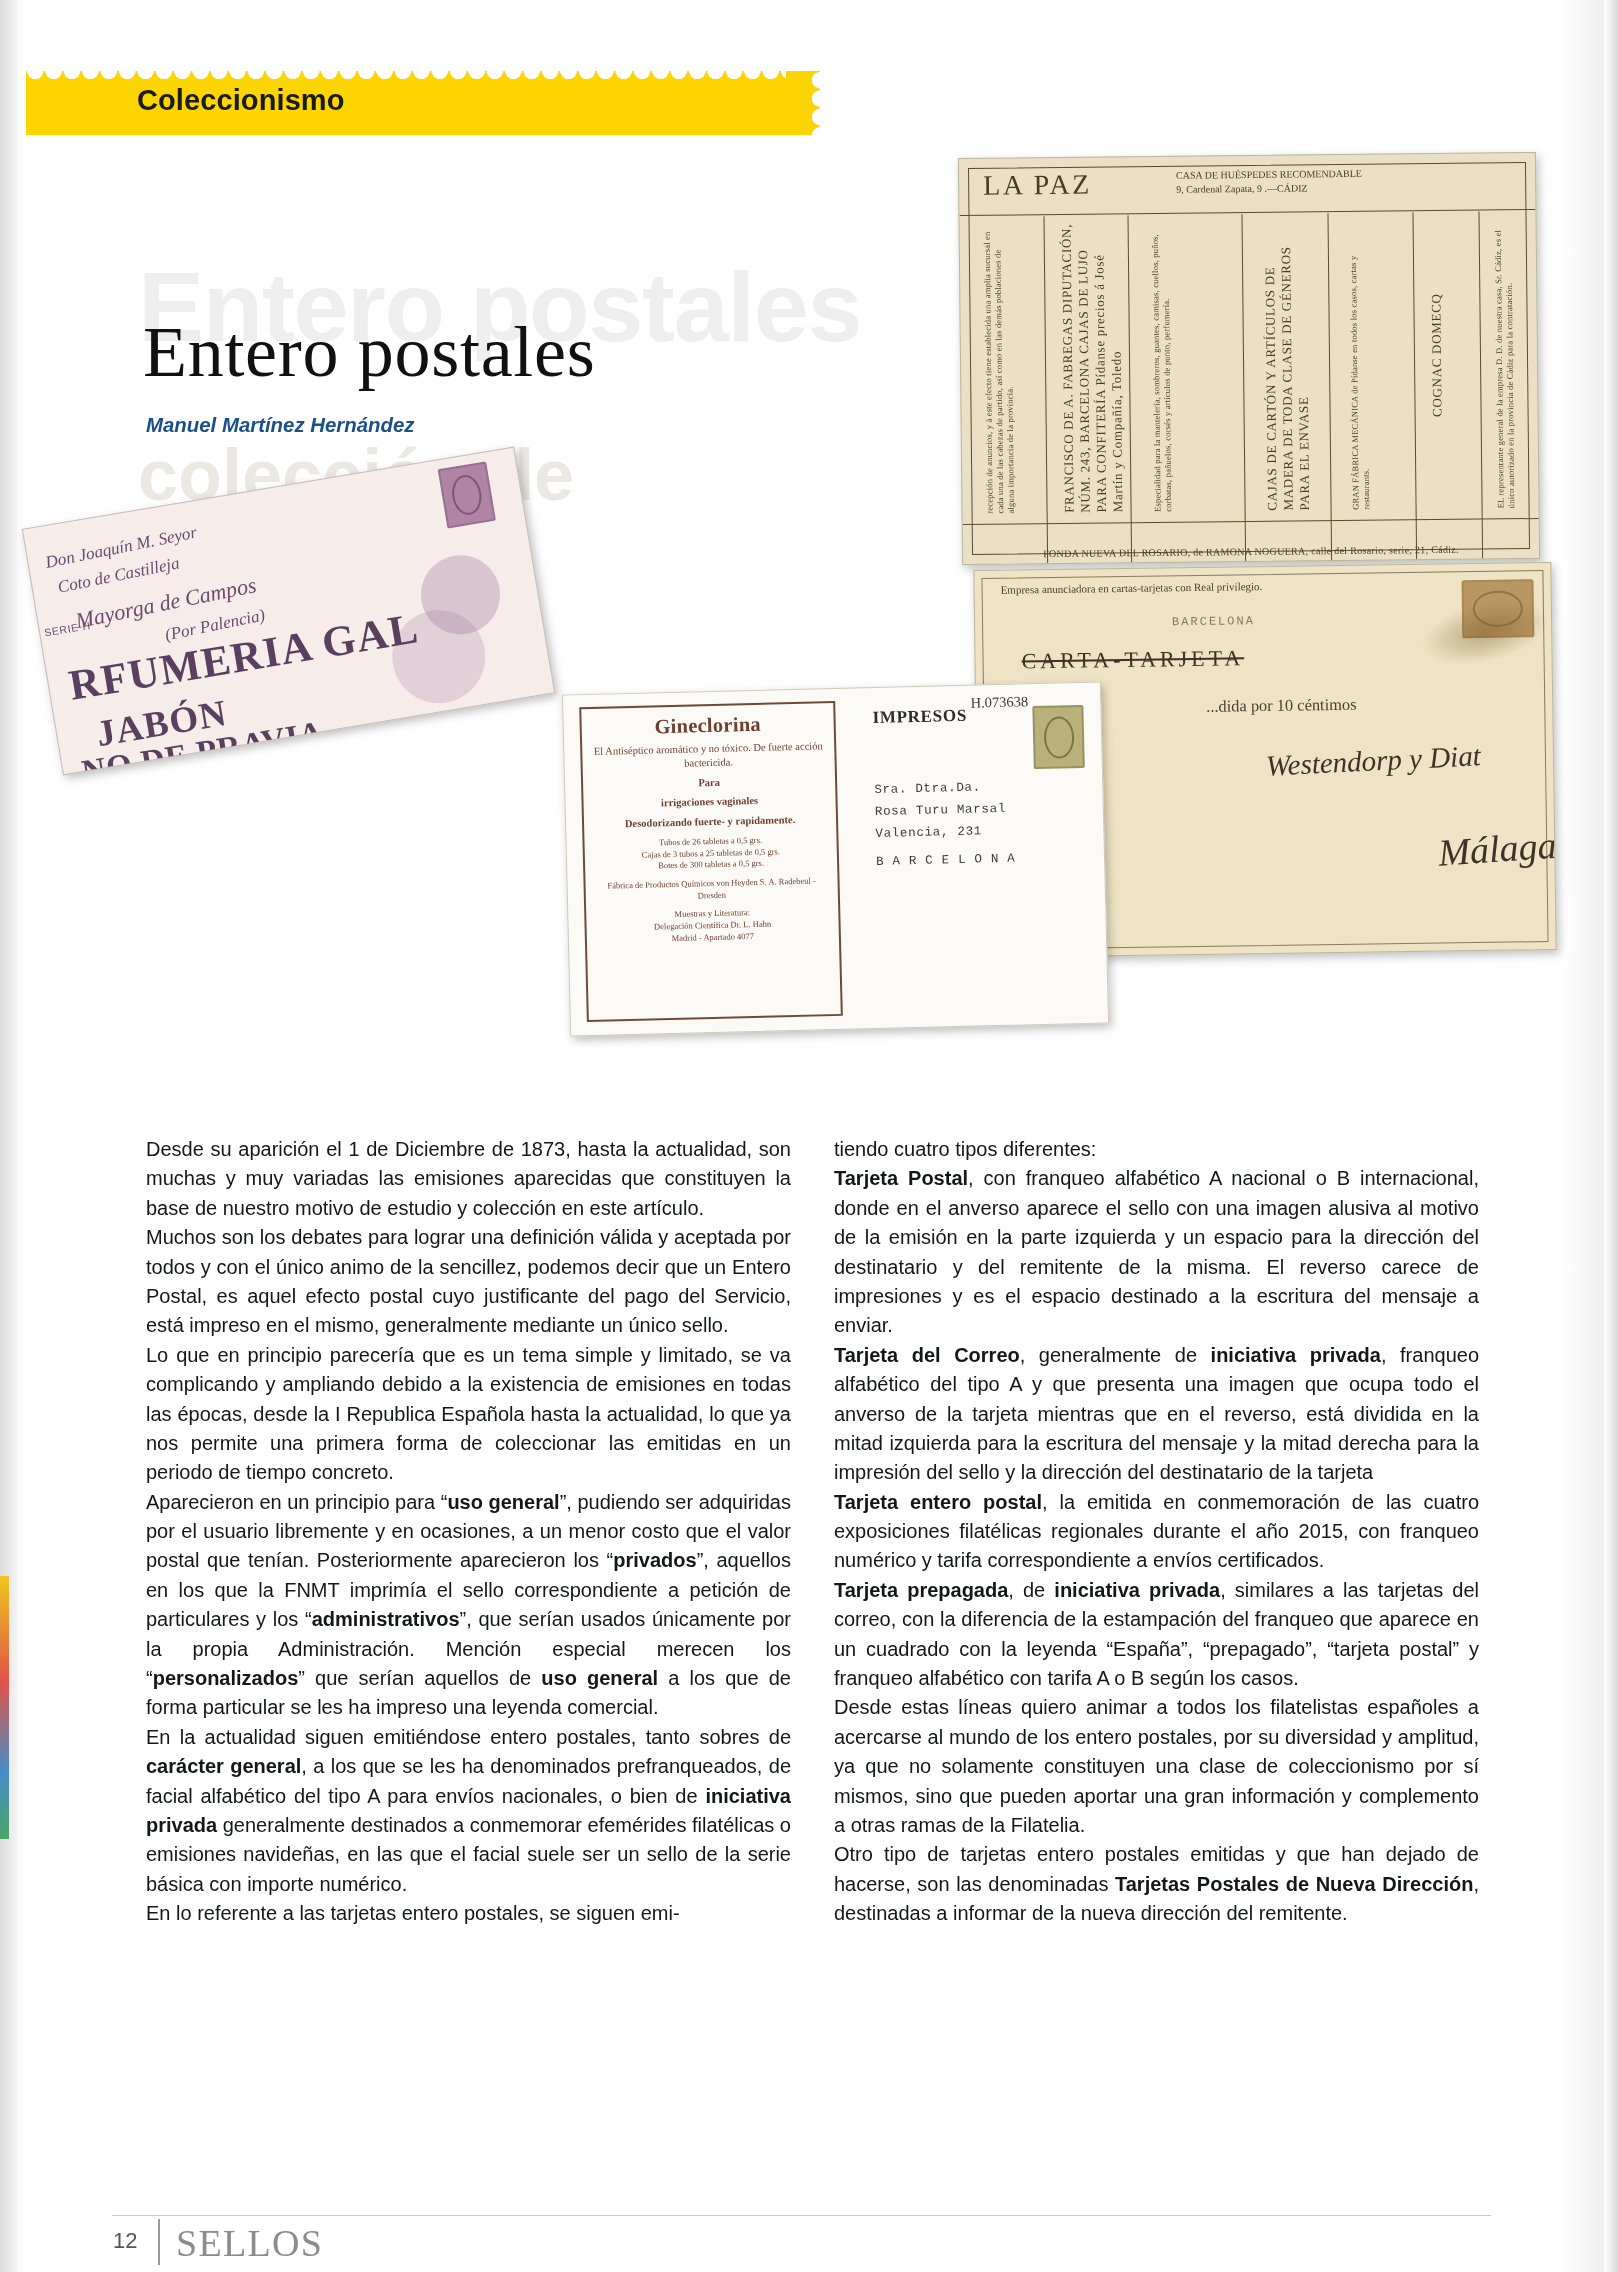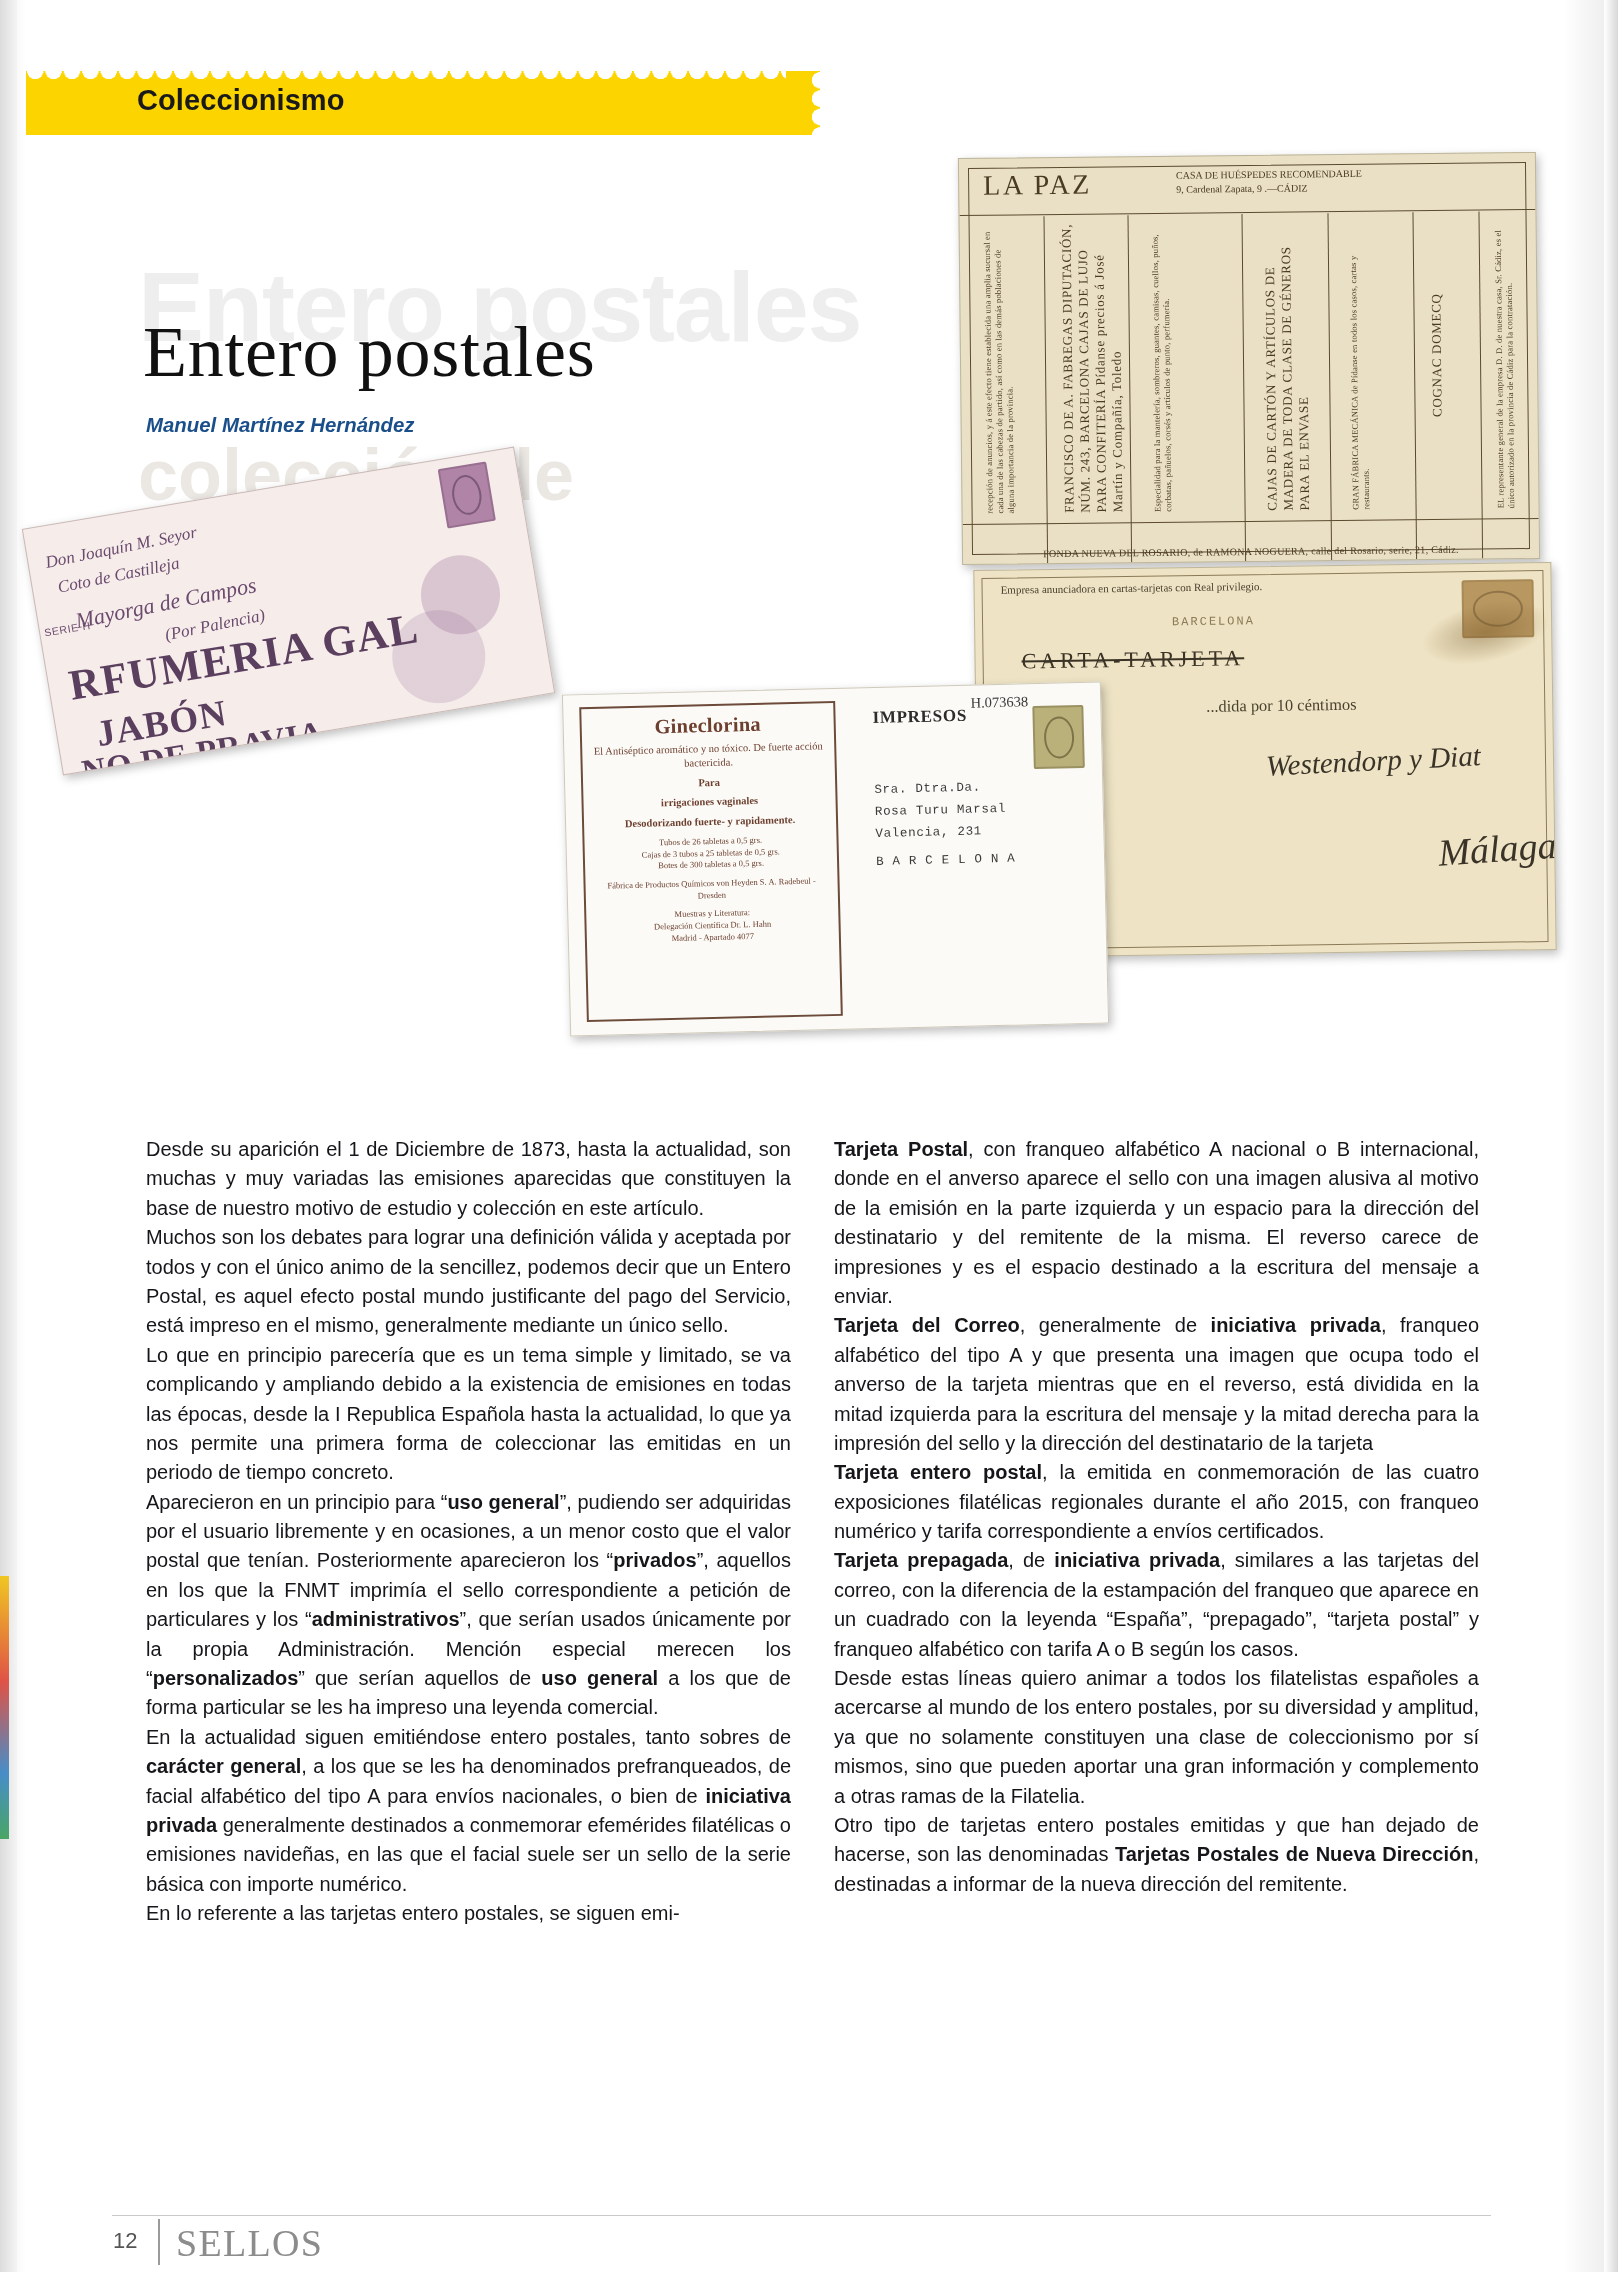--- a/index.html
+++ b/index.html
@@ -459,27 +459,28 @@
 Rosa Turu Marsal
 Valencia, 231</div>
       <div class="typed city" style="top:164px; left:309px;">B A R C E L O N A</div>
     </div>
 
   </div>
 
   <div class="columns">
     <div class="col">
       <p>Desde su aparición el 1 de Diciembre de 1873, hasta la actualidad, son muchas y muy variadas las emisiones aparecidas que constituyen la base de nuestro motivo de estudio y colección en este artículo.</p>
-      <p>Muchos son los debates para lograr una definición válida y aceptada por todos y con el único animo de la sencillez, podemos decir que un Entero Postal, es aquel efecto postal mundo justificante del pago del Servicio, está impreso en el mismo, generalmente mediante un único sello.</p>
+      <p>Muchos son los debates para lograr una definición válida y aceptada por todos y con el único animo de la sencillez, podemos decir que un Entero Postal, es aquel efecto postal cuyo justificante del pago del Servicio, está impreso en el mismo, generalmente mediante un único sello.</p>
       <p>Lo que en principio parecería que es un tema simple y limitado, se va complicando y ampliando debido a la existencia de emisiones en todas las épocas, desde la I Republica Española hasta la actualidad, lo que ya nos permite una primera forma de coleccionar las emitidas en un periodo de tiempo concreto.</p>
       <p>Aparecieron en un principio para “<b>uso general</b>”, pudiendo ser adquiridas por el usuario libremente y en ocasiones, a un menor costo que el valor postal que tenían. Posteriormente aparecieron los “<b>privados</b>”, aquellos en los que la FNMT imprimía el sello correspondiente a petición de particulares y los “<b>administrativos</b>”, que serían usados únicamente por la propia Administración. Mención especial merecen los “<b>personalizados</b>” que serían aquellos de <b>uso general</b> a los que de forma particular se les ha impreso una leyenda comercial.</p>
       <p>En la actualidad siguen emitiéndose entero postales, tanto sobres de <b>carácter general</b>, a los que se les ha denominados prefranqueados, de facial alfabético del tipo A para envíos nacionales, o bien de <b>iniciativa privada</b> generalmente destinados a conmemorar efemérides filatélicas o emisiones navideñas, en las que el facial suele ser un sello de la serie básica con importe numérico.</p>
       <p>En lo referente a las tarjetas entero postales, se siguen emi-</p>
     </div>
     <div class="col">
+      <p>tiendo cuatro tipos diferentes:</p>
       <p><b>Tarjeta Postal</b>, con franqueo alfabético A nacional o B internacional, donde en el anverso aparece el sello con una imagen alusiva al motivo de la emisión en la parte izquierda y un espacio para la dirección del destinatario y del remitente de la misma. El reverso carece de impresiones y es el espacio destinado a la escritura del mensaje a enviar.</p>
       <p><b>Tarjeta del Correo</b>, generalmente de <b>iniciativa privada</b>, franqueo alfabético del tipo A y que presenta una imagen que ocupa todo el anverso de la tarjeta mientras que en el reverso, está dividida en la mitad izquierda para la escritura del mensaje y la mitad derecha para la impresión del sello y la dirección del destinatario de la tarjeta</p>
       <p><b>Tarjeta entero postal</b>, la emitida en conmemoración de las cuatro exposiciones filatélicas regionales durante el año 2015, con franqueo numérico y tarifa correspondiente a envíos certificados.</p>
       <p><b>Tarjeta prepagada</b>, de <b>iniciativa privada</b>, similares a las tarjetas del correo, con la diferencia de la estampación del franqueo que aparece en un cuadrado con la leyenda “España”, “prepagado”, “tarjeta postal” y franqueo alfabético con tarifa A o B según los casos.</p>
       <p>Desde estas líneas quiero animar a todos los filatelistas españoles a acercarse al mundo de los entero postales, por su diversidad y amplitud, ya que no solamente constituyen una clase de coleccionismo por sí mismos, sino que pueden aportar una gran información y complemento a otras ramas de la Filatelia.</p>
       <p>Otro tipo de tarjetas entero postales emitidas y que han dejado de hacerse, son las denominadas <b>Tarjetas Postales de Nueva Dirección</b>, destinadas a informar de la nueva dirección del remitente.</p>
     </div>
   </div>
 
   <div class="footer-rule"></div>

